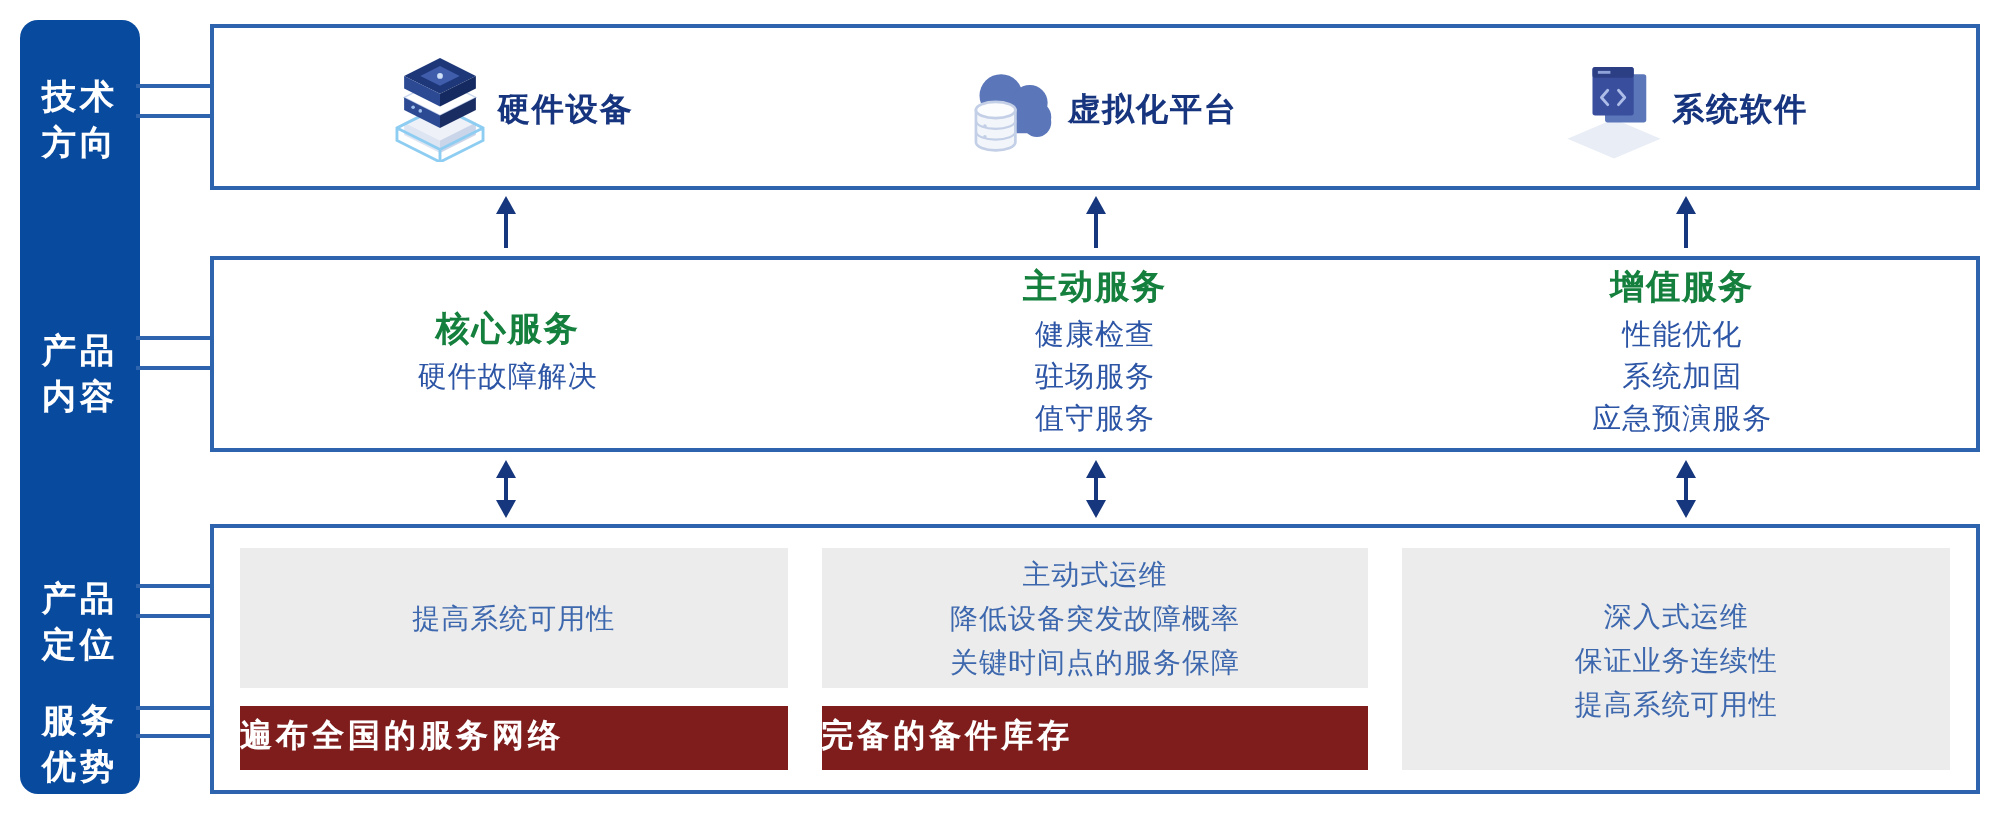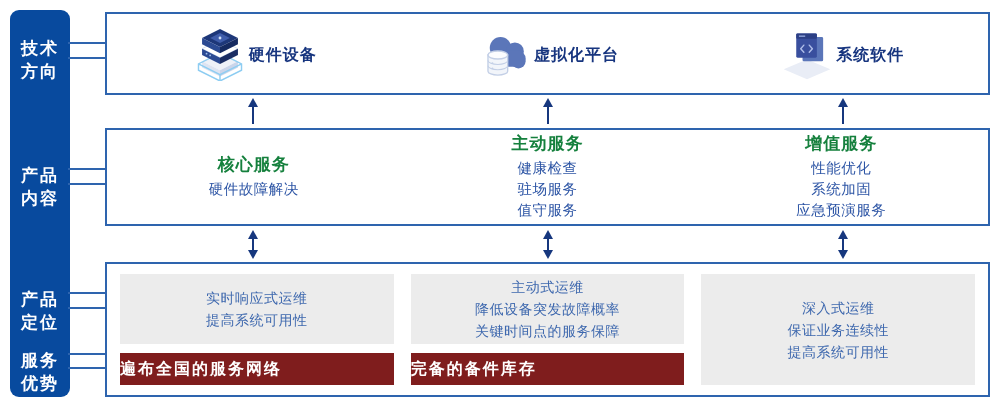--- a/index.html
+++ b/index.html
@@ -192,21 +192,20 @@
           <path d="M6 7 L6 22" stroke="#16377e" stroke-width="2"></path>
           <path d="M6 0 L11 9 L1 9 Z" fill="#16377e"></path>
           <path d="M6 29 L11 20 L1 20 Z" fill="#16377e"></path>
         </svg>
       </div>
   </div>
 
   <section class="box box-bot">
     <div class="pos-col">
       <div class="gray-box">
-        <div>实时响应式运维</div>
         <div>提高系统可用性</div>
       </div>
       <div class="blue-bar">遍布全国的服务网络</div>
     </div>
     <div class="pos-col">
       <div class="gray-box">
         <div>主动式运维</div>
         <div>降低设备突发故障概率</div>
         <div>关键时间点的服务保障</div>
       </div>

